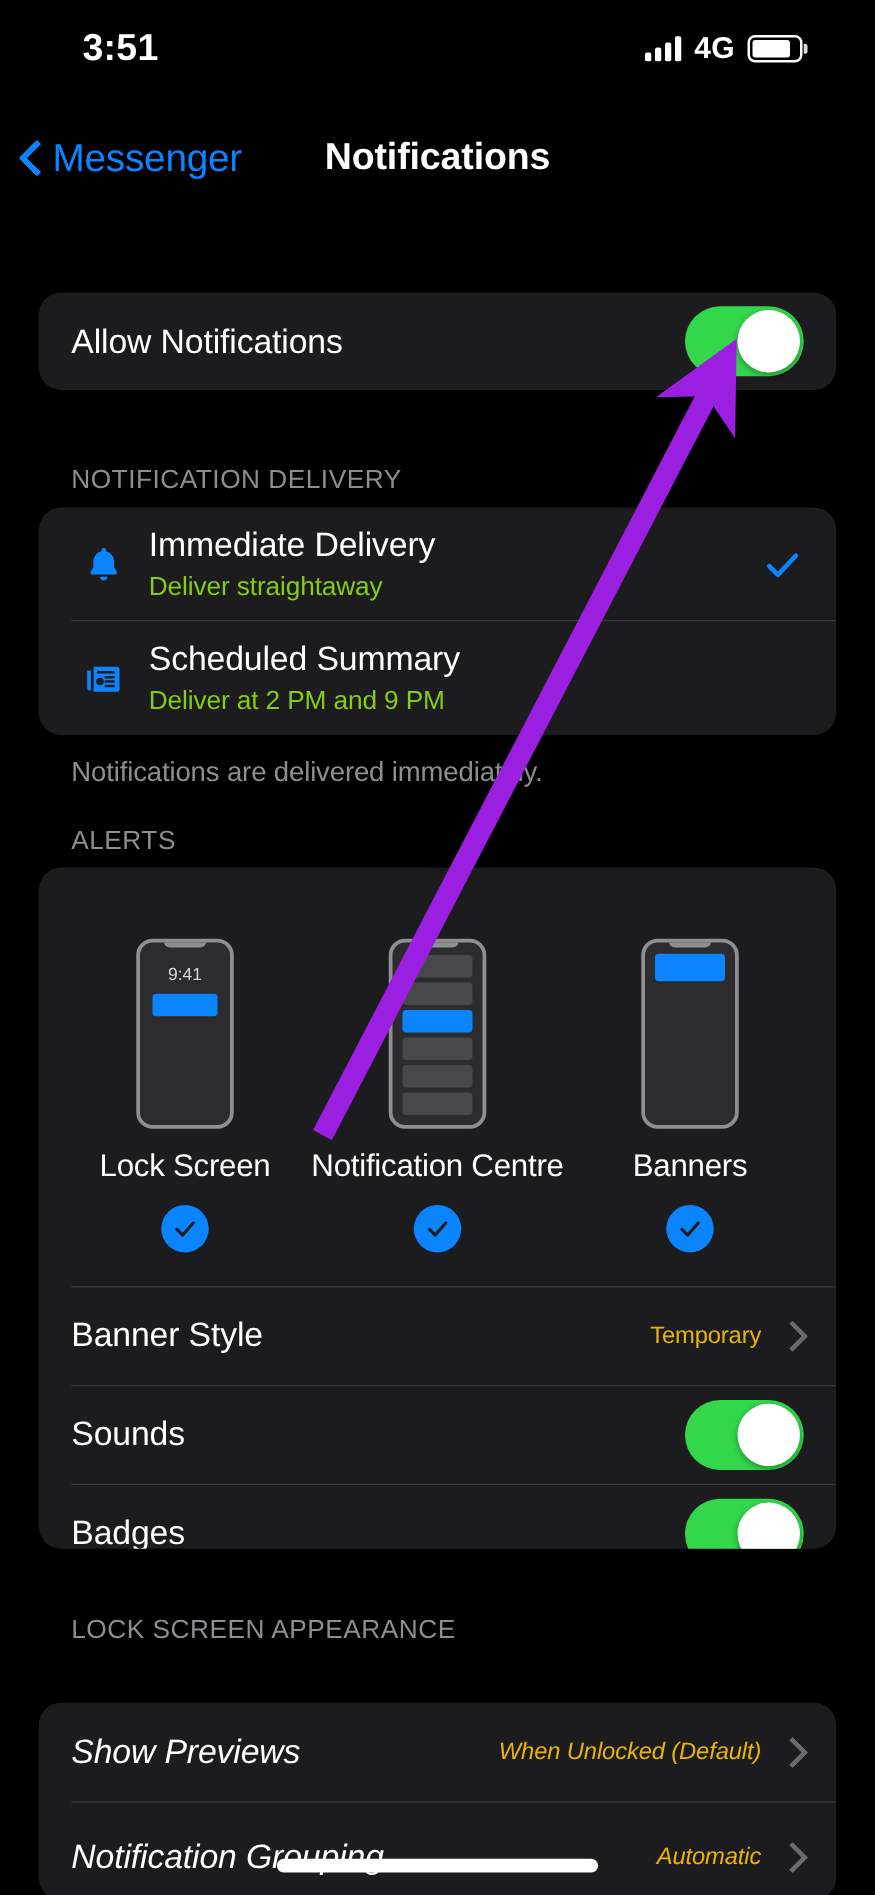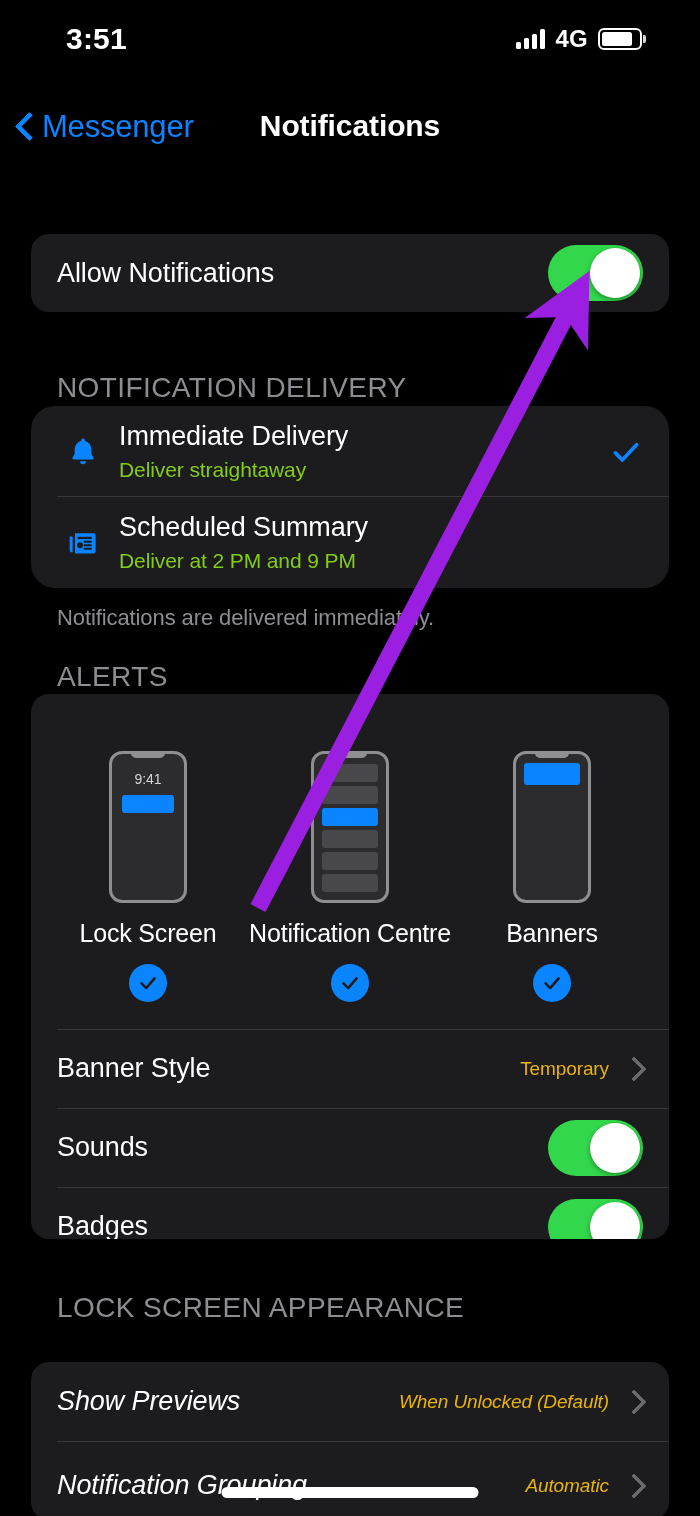--- a/index.html
+++ b/index.html
@@ -189,21 +189,21 @@
     height: 1px;
     background: #38383a;
     left: 26px;
     right: 0;
   }
 
   
   .section-header {
     position: absolute;
     left: 57px;
-    font-size: 28px;
+    font-size: 21px;
     color: #8d8d92;
     letter-spacing: 0.4px;
   }
   .section-footer {
     position: absolute;
     left: 57px;
     font-size: 22px;
     color: #8d8d92;
     letter-spacing: -0.1px;
   }
@@ -393,21 +393,21 @@
       <span class="row-label">Allow Notifications</span>
       <span class="spacer"></span>
       <span class="toggle on">
         <span class="knob"></span>
       </span>
     </div>
   </div>
 
   <div class="section-header" style="top:372px;">NOTIFICATION DELIVERY</div>
 
-  <div class="card" style="top:406px;height:182px;border-radius:24px;">
+  <div class="card" style="top:406px;height:182px;">
 
     <div class="delivery-row">
       <span class="delivery-icon">
         <svg width="34" height="34" viewBox="0 0 24 24" fill="#0a84ff" aria-hidden="true">
           <path d="M12 2.4a1.3 1.3 0 0 1 1.3 1.3v.6a5.9 5.9 0 0 1 4.6 5.75v3.3l1.5 2.6a.9.9 0 0 1-.78 1.35H5.38a.9.9 0 0 1-.78-1.35l1.5-2.6v-3.3A5.9 5.9 0 0 1 10.7 4.3v-.6A1.3 1.3 0 0 1 12 2.4z"></path>
           <path d="M9.9 18.6h4.2a2.1 2.1 0 0 1-4.2 0z"></path>
         </svg>
       </span>
       <span class="delivery-text">
         <span class="delivery-title" style="display:block">Immediate Delivery</span>

